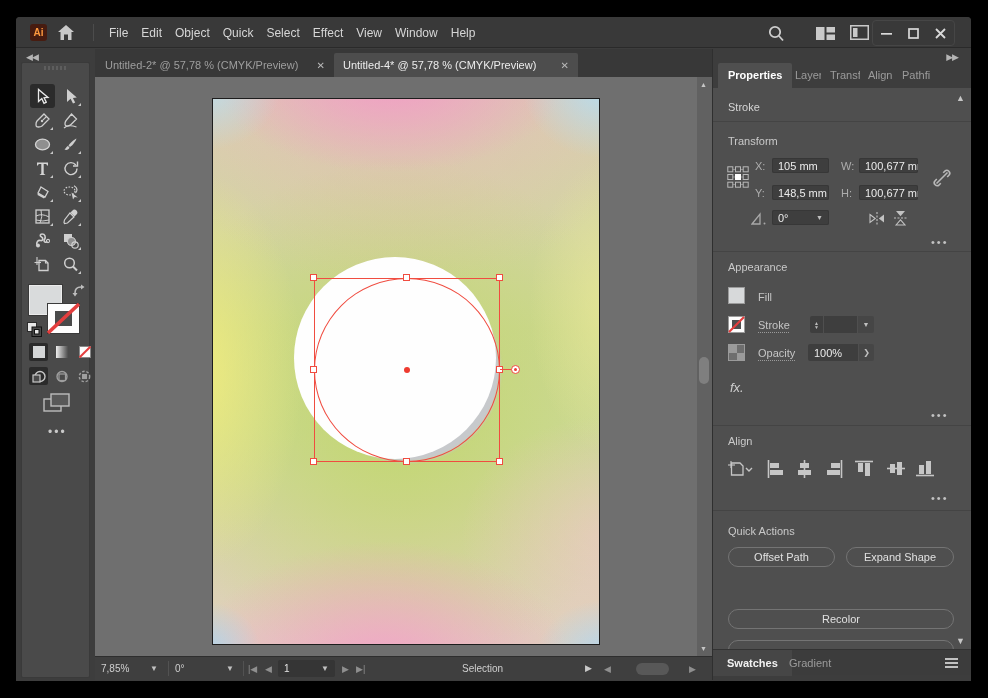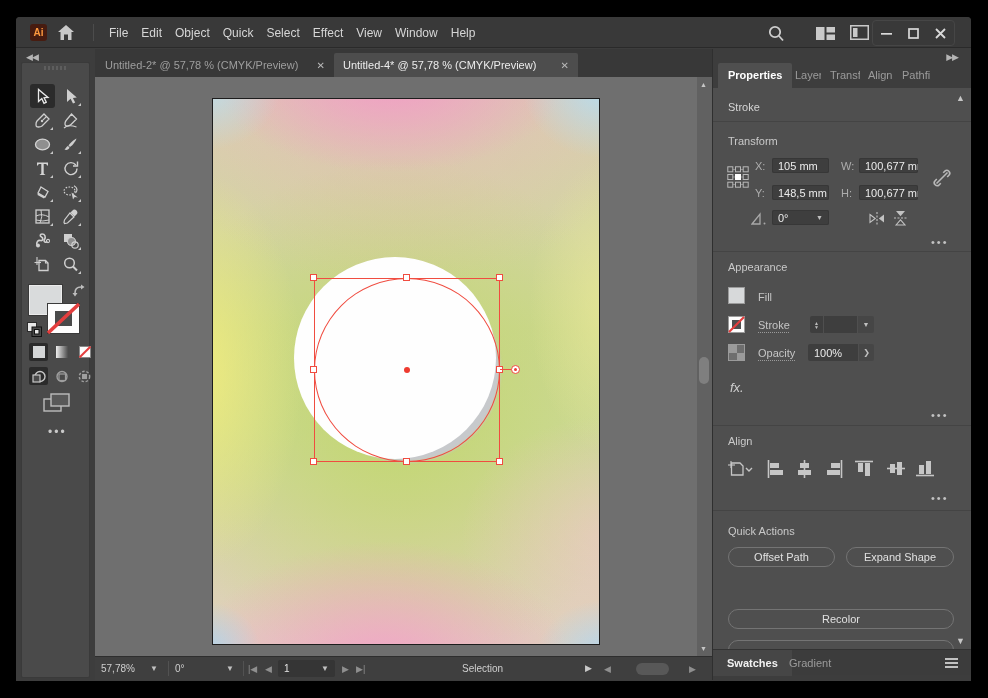--- a/index.html
+++ b/index.html
@@ -479,21 +479,21 @@
         </div>
 
       <div id="v-scroll">
         <span class="chev" style="top:4px">▲</span>
         <div id="v-thumb"></div>
         <span class="chev" style="bottom:4px">▼</span>
       </div>
     </div>
 
     <div id="statusbar">
-      <span class="abs" style="left:6px;top:6px">57,78%</span>
+      <span class="abs" style="left:6px;top:6px">7,85%</span>
       <span class="abs chev" style="left:55px;top:7px">▼</span>
       <div class="sb-divider" style="left:73px"></div>
       <span class="abs" style="left:80px;top:6px">0°</span>
       <span class="abs chev" style="left:131px;top:7px">▼</span>
       <div class="sb-divider" style="left:148px"></div>
       <span class="abs nav-glyph" style="left:153px;top:7px">|◀</span>
       <span class="abs nav-glyph" style="left:170px;top:7px">◀</span>
       <div id="ab-field">
         <span>1</span>
         <span class="chev">▼</span>

